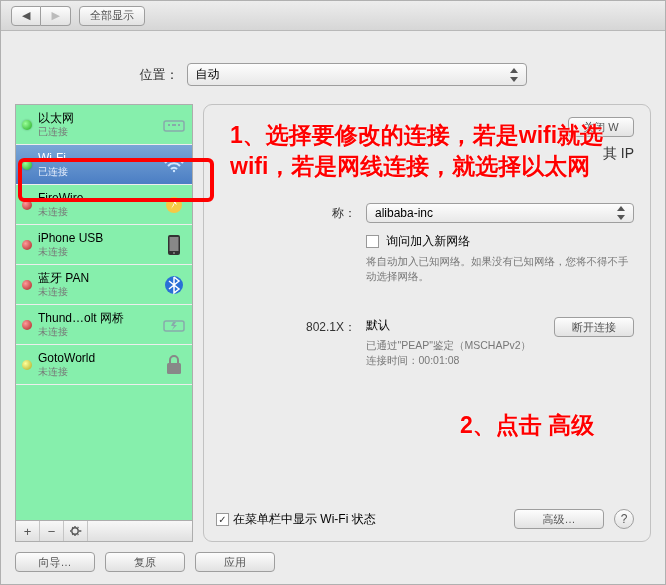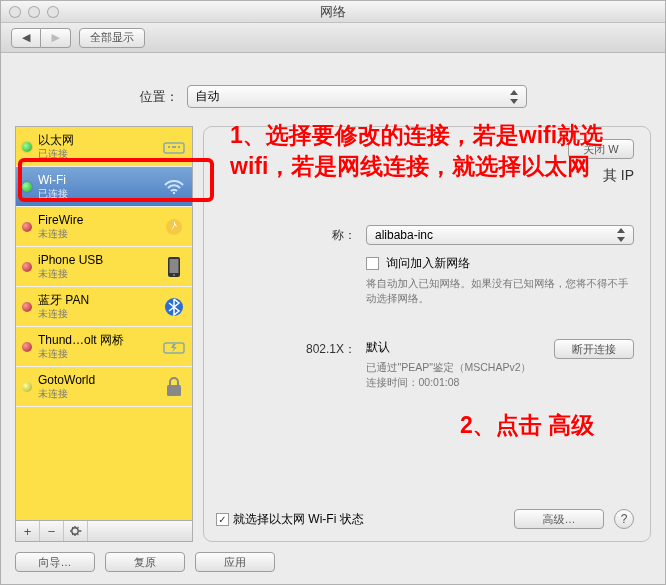--- a/index.html
+++ b/index.html
@@ -78,21 +78,21 @@
 .arrows::after { bottom: 0; border-top: 5px solid #555; }
 .main { flex: 1; display: flex; gap: 10px; margin-top: 4px; }
 .sidebar {
   width: 178px;
   display: flex;
   flex-direction: column;
 }
 .list {
   flex: 1;
   border: 1px solid #adadad;
-  background: #fde047;
+  background: #86efac;
   border-bottom: none;
   overflow: hidden;
 }
 .row {
   display: flex;
   align-items: center;
   padding: 5px 6px;
   gap: 6px;
   border-bottom: 1px solid #eee;
   height: 40px;
@@ -146,28 +146,20 @@
   border-radius: 6px;
   pointer-events: none;
 }
 svg { display:block; }
 </style>
 </head>
 <body>
 
 <div class="window">
 
-  <div class="titlebar">
-    <div class="traffic">
-      <div class="tbtn"></div>
-      <div class="tbtn"></div>
-      <div class="tbtn"></div>
-    </div>
-    <div class="title">网络</div>
-  </div>
 
   <div class="toolbar">
     <div class="seg">
       <div class="btn">◀</div>
       <div class="btn" style="color:#bbb;">▶</div>
     </div>
     <div class="btn">全部显示</div>
   </div>
 
   <div class="content">
@@ -330,21 +322,21 @@
                 <span>连接时间：</span><span>00:01:08</span>
               </div>
             </div>
             <div class="btn" style="width:80px;font-family:Liberation Mono, monospace;">断开连接</div>
           </div>
         </div>
 
         <div class="bottom-row">
           <label style="display:flex;align-items:center;flex:1;">
             <span class="checkbox">✓</span>
-            <span>就选择以太网 Wi-Fi 状态</span>
+            <span>在菜单栏中显示 Wi-Fi 状态</span>
           </label>
           <div class="btn" style="width:90px;margin-left:16px;">高级…</div>
           <div class="help">?</div>
         </div>
 
       </div>
     </div>
 
     <div class="footer-btns">
       <div class="btn">向导…</div>

